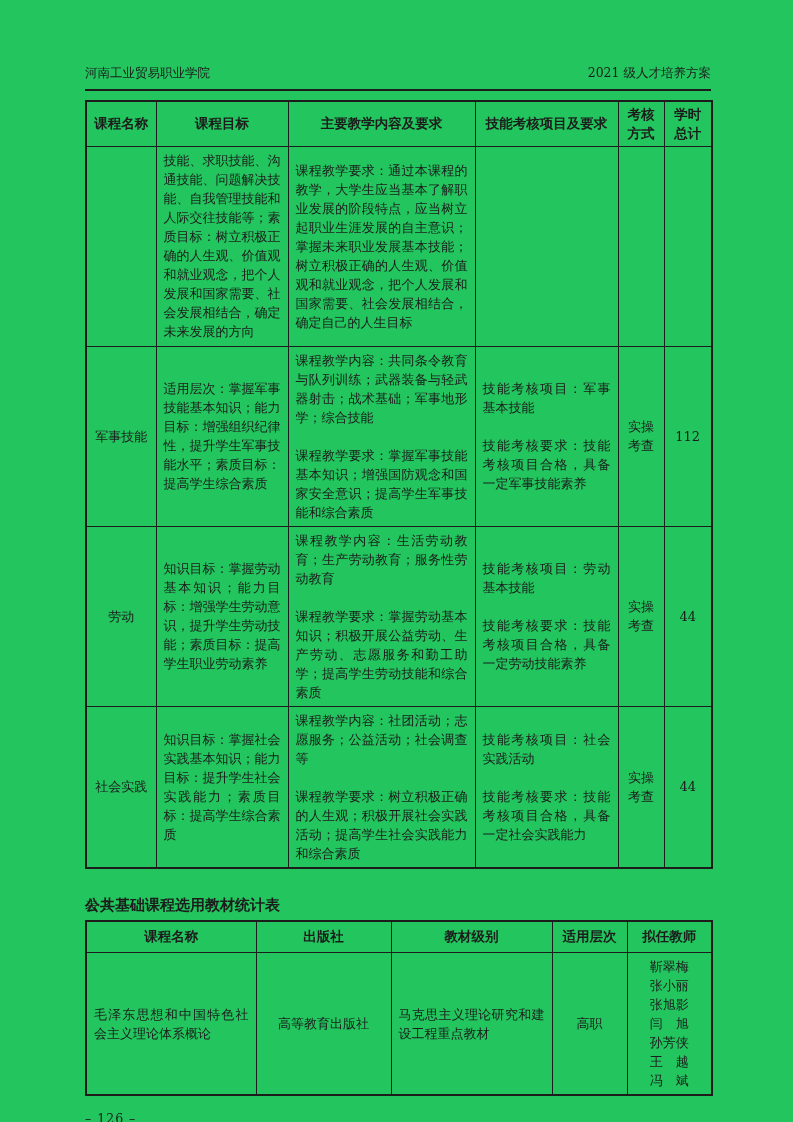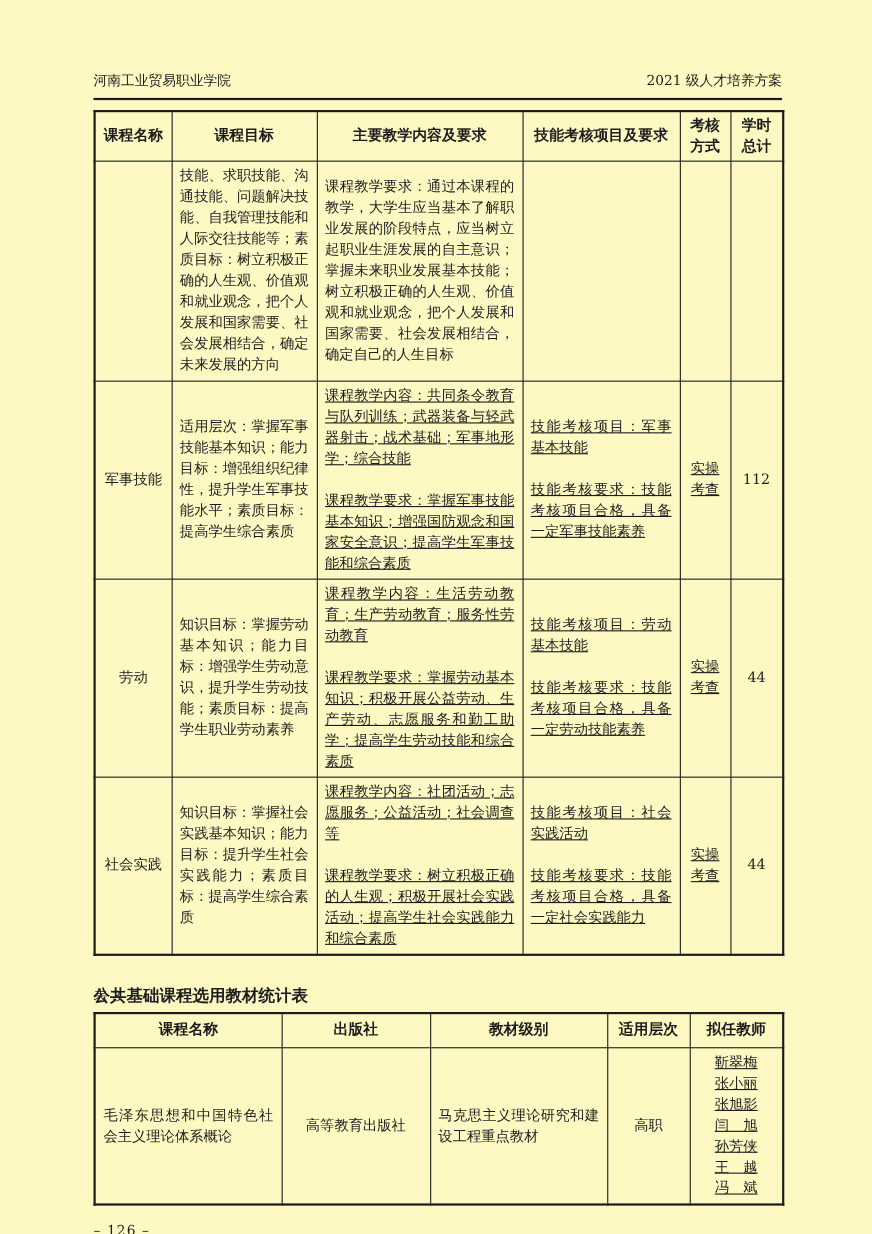--- a/index.html
+++ b/index.html
@@ -5,21 +5,21 @@
   * { margin: 0; padding: 0; box-sizing: border-box; }
   html, body { background: #ffffff; }
   body {
     font-family: "DejaVu Serif", "Liberation Serif", serif;
     color: #1c1c1c;
   }
   .page {
     position: relative;
     width: 793px;
     height: 1122px;
-    background: #fef9c3;
+    background: #22c55e;
     overflow: hidden;
   }
   .content {
     position: absolute;
     left: 85px;
     top: 0;
     width: 626px;
   }
   .page-header {
     display: flex;
@@ -54,21 +54,21 @@
     font-size: 13.5px;
     text-align: center;
     white-space: pre-line;
     padding: 2px 2px;
   }
   td.center { text-align: center; }
   td.just {
     text-align: justify;
     text-justify: inter-character;
   }
-  .pre { white-space: pre-line; text-decoration: underline; }
+  .pre { white-space: pre-line; }
   tr.course-head { height: 45px; }
   tr.course-row-0 { height: 200px; }
   tr.course-row-1 { height: 160px; }
   tr.course-row-2 { height: 160px; }
   tr.course-row-3 { height: 147px; }
   .caption-row {
     position: relative;
     margin-top: 26px;
     height: 22px;
     text-align: left;

